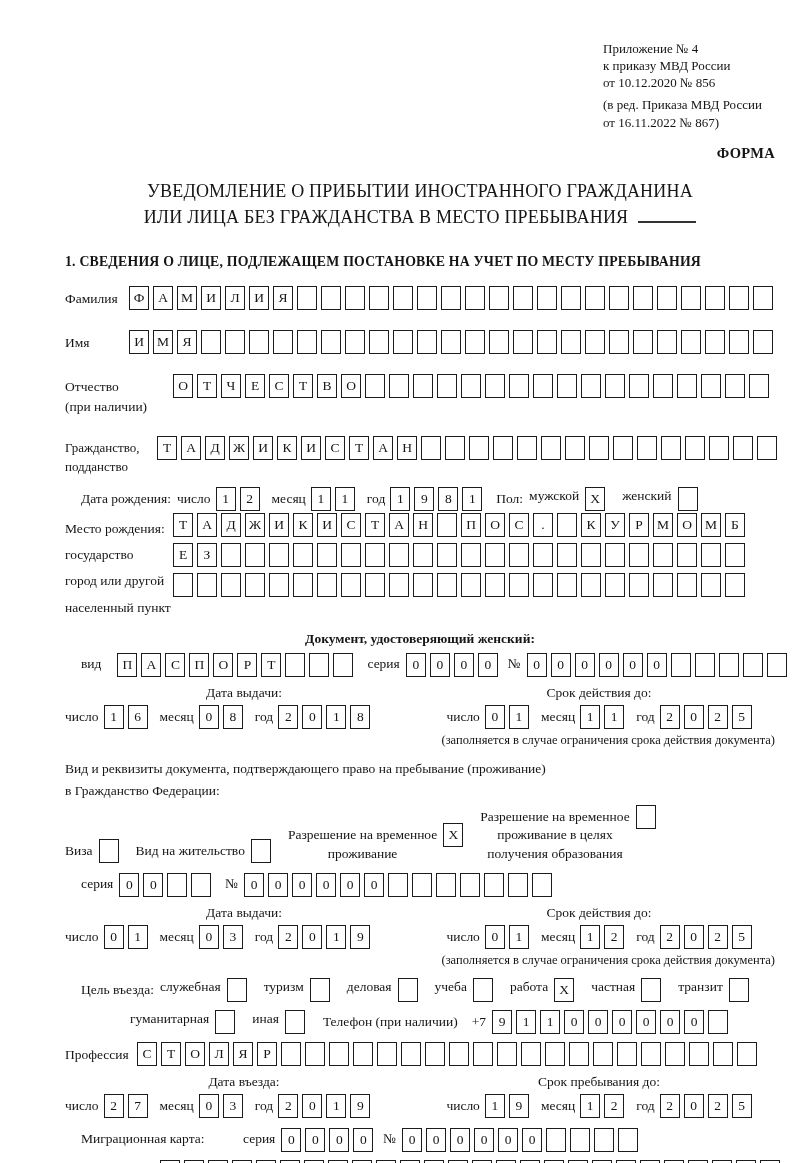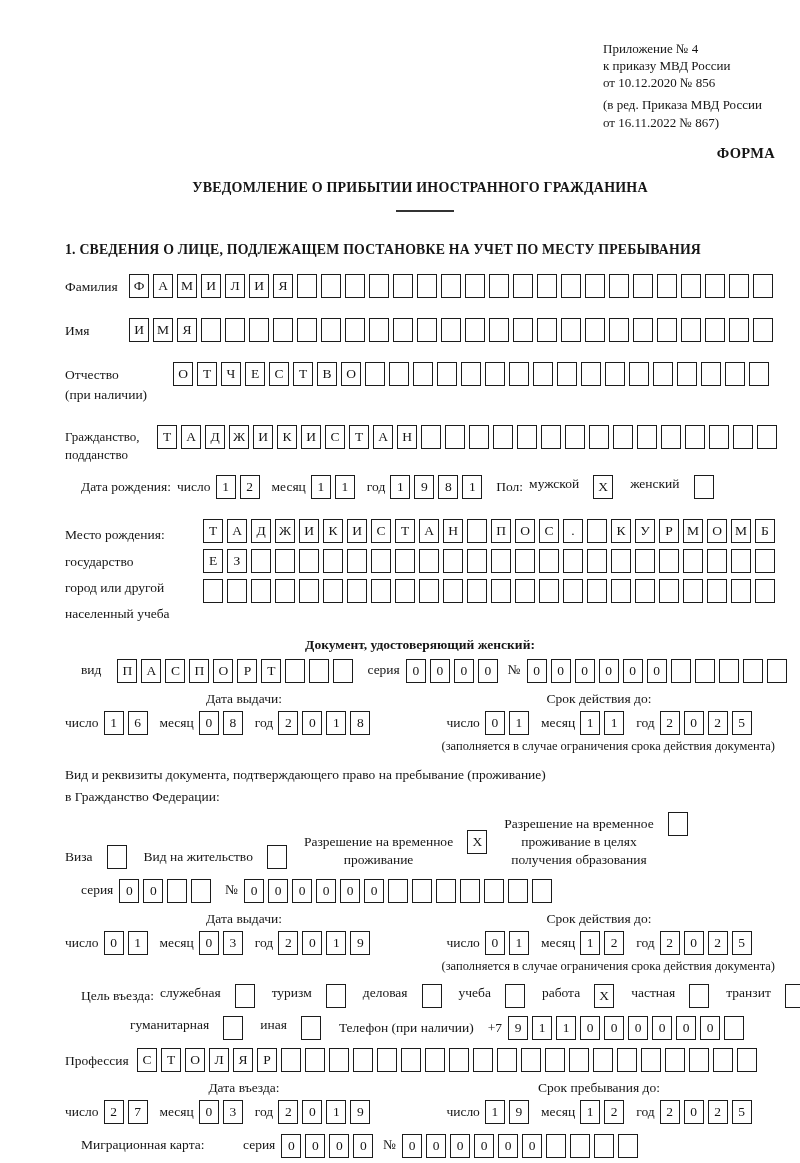--- a/index.html
+++ b/index.html
@@ -7,21 +7,21 @@
   body {
     width:800px; height:1163px; background:#ffffff; color:#151515;
     font-family:"Liberation Serif", serif; font-size:13.5px; overflow:hidden;
   }
   .page { padding:40px 25px 0 65px; width:800px; height:1163px; }
 
   
   .appendix { width:172px; margin-left:auto; text-align:left; line-height:1.32; font-size:13px; }
   .appendix .gap { height:5px; }
   .forma { text-align:right; font-weight:bold; font-size:14.5px; margin-top:14px; letter-spacing:.3px; }
-  .title { text-align:center; font-weight:bold; font-size:14px; line-height:1.45; margin-top:16px; letter-spacing:.2px; }
+  .title { text-align:center; font-weight:normal; font-size:18px; line-height:1.45; margin-top:16px; letter-spacing:.2px; }
   .title .blank { display:inline-block; width:58px; border-bottom:2px solid #333; height:14px; margin-left:10px; }
   .section-title { font-weight:bold; font-size:13.8px; margin-top:24px; letter-spacing:.2px; }
 
   
   .cells { display:flex; flex-wrap:nowrap; }
   .cell {
     flex:none; width:20px; height:24px; margin-right:4px;
     border:1.6px solid #1c1c1c; background:#fff;
     display:inline-flex; align-items:center; justify-content:center;
     font-size:13.5px; font-family:"Liberation Serif", serif;
@@ -35,21 +35,21 @@
   .stackrows > .cells { margin-bottom:6px; }
   .stackrows > .cells:last-child { margin-bottom:0; }
 
   
   .dgroup { display:flex; align-items:center; }
   .dlab { margin-right:5px; }
   .dml { margin-left:12px; }
 
   
   .checks { display:flex; align-items:flex-end; }
-  .chk { display:flex; align-items:flex-start; margin-right:13px;gap:8px; }
+  .chk { display:flex; align-items:flex-start; margin-right:13px; }
   .checks .chk:last-child { margin-right:0; }
   .chk-label { margin-right:6px; white-space:pre-line; text-align:center; line-height:1.35; padding-top:3px; }
 
   .doc-header { text-align:center; font-weight:bold; margin-top:10px; margin-bottom:6px; }
   .inline-lab { flex:none; padding-top:3px;margin-left:16px; }
   .ml10 { margin-left:10px; } .ml14 { margin-left:14px; } .mr6 { margin-right:6px; }
 
   .datepair { display:flex; margin-top:8px;align-items:center; }
   .dp-left { width:358px; }
   .dp-right { flex:1; }
@@ -70,21 +70,21 @@
     <div>от 10.12.2020 № 856</div>
     <div class="gap"></div>
     <div>(в ред. Приказа МВД России</div>
     <div>от 16.11.2022 № 867)</div>
   </div>
 
   <div class="forma">ФОРМА</div>
 
   <div class="title">
     <div>УВЕДОМЛЕНИЕ О ПРИБЫТИИ ИНОСТРАННОГО ГРАЖДАНИНА</div>
-    <div><span class="blank"></span></div>
+    <div><span>ИЛИ ЛИЦА БЕЗ ГРАЖДАНСТВА В МЕСТО ПРЕБЫВАНИЯ</span><span class="blank"></span></div>
   </div>
 
   <div class="section-title">1. СВЕДЕНИЯ О ЛИЦЕ, ПОДЛЕЖАЩЕМ ПОСТАНОВКЕ НА УЧЕТ ПО МЕСТУ ПРЕБЫВАНИЯ</div>
 
   <div class="frow" style="margin-top:16px;">
     <div class="flabel w58">Фамилия</div>
     <div class="cells">
         <span class="cell">Ф</span>
         <span class="cell">А</span>
         <span class="cell">М</span>
@@ -244,26 +244,26 @@
           <span class="chk-label" style="padding-top: 0px;">мужской</span>
           <span class="cell">X</span>
         </span>
         <span class="chk">
           <span class="chk-label" style="padding-top: 0px;">женский</span>
           <span class="cell"></span>
         </span>
       </span>
   </div>
 
-  <div class="frow" style="margin-top:20px;justify-content:space-between;">
+  <div class="frow" style="margin-top:2px;">
     <div class="flabel w102" style="line-height:1.95;">
       <div>Место рождения:</div>
       <div>государство</div>
       <div>город или другой</div>
-      <div>населенный учеба</div>
+      <div>населенный пункт</div>
     </div>
     <div class="stackrows">
       <div class="cells">
           <span class="cell">Т</span>
           <span class="cell">А</span>
           <span class="cell">Д</span>
           <span class="cell">Ж</span>
           <span class="cell">И</span>
           <span class="cell">К</span>
           <span class="cell">И</span>

